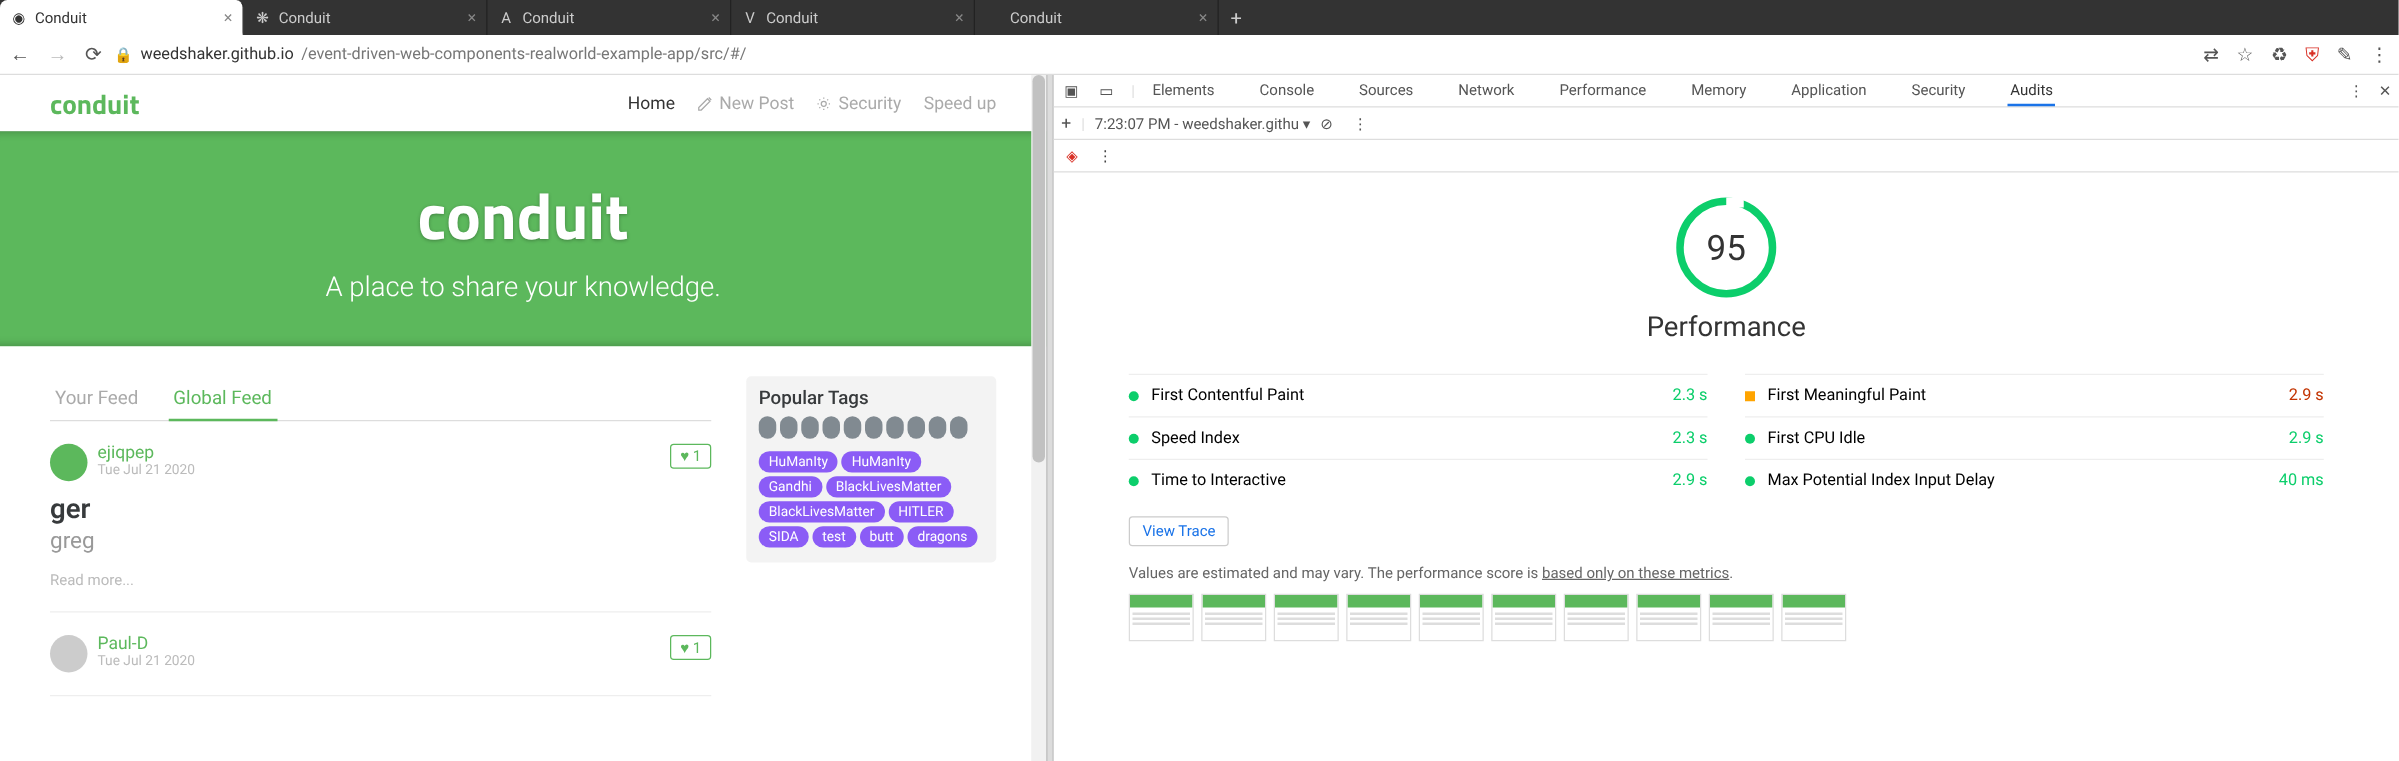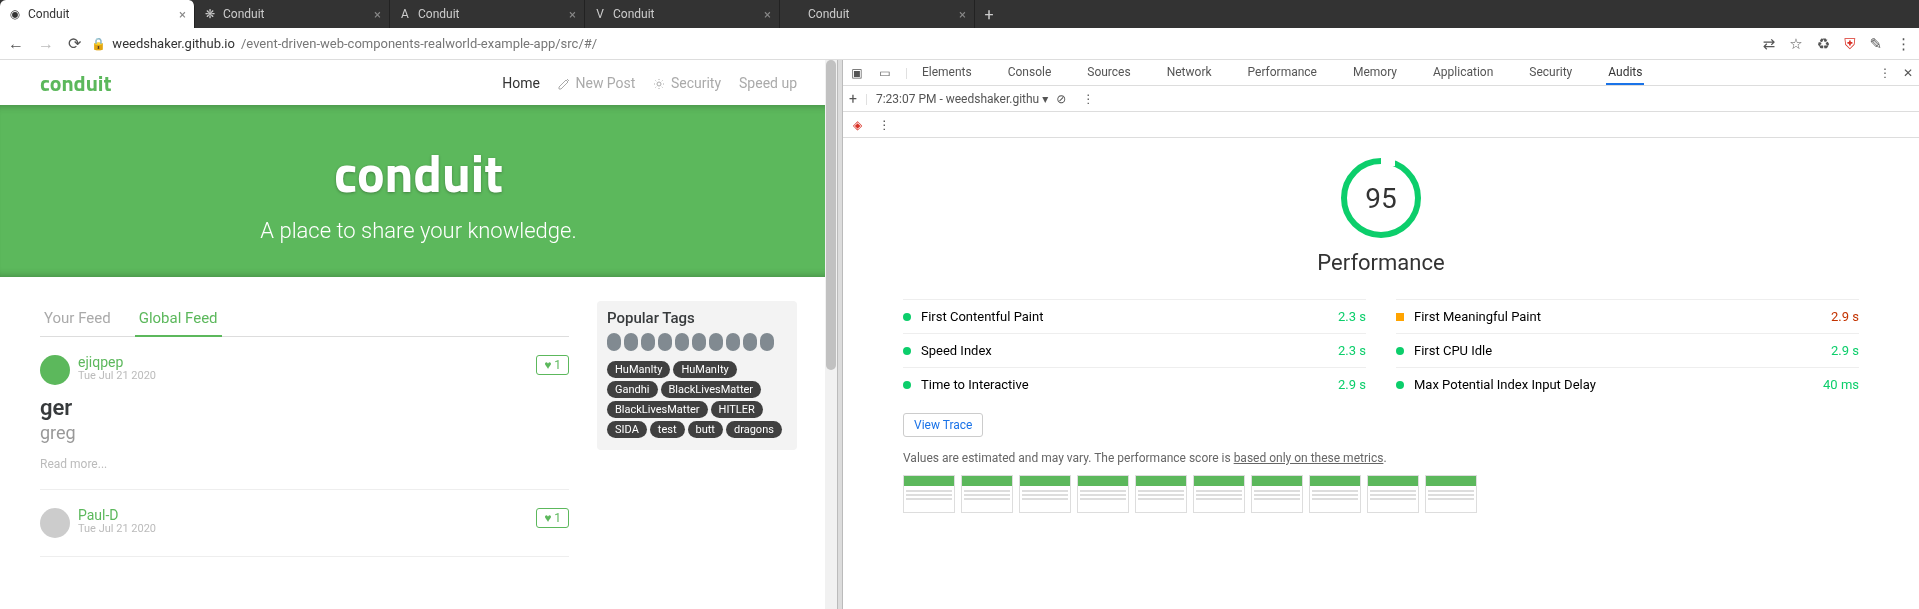--- a/index.html
+++ b/index.html
@@ -52,21 +52,21 @@
 .userblock .udate { color: #bbb; font-size: 11px; }
 .like-btn { margin-left: auto; border: 1px solid #5cb85c; color: #5cb85c; border-radius: 3px; padding: 2px 7px; font-size: 12px; display: flex; align-items: center; gap: 3px; }
 .article h2 { font-size: 22px; font-weight: 600; margin-top: 10px; color: #373a3c; }
 .article .desc { color: #999; font-size: 18px; margin-top: 2px; }
 .article .readmore { color: #bbb; font-size: 12px; margin-top: 14px; display: block; }
 
 .tags-col { width: 200px; }
 .tags-card { background: #f3f3f3; border-radius: 4px; padding: 8px 10px 12px; }
 .tags-card h3 { font-size: 15px; font-weight: 500; margin-bottom: 6px; color: #373a3c; }
 .tag-list { display: flex; flex-wrap: wrap; gap: 3px; }
-.tag { background: #404040; color: #fff; border-radius: 10px; padding: 2px 8px; font-size: 11px; }
+.tag { background: #8b5cf6; color: #fff; border-radius: 10px; padding: 2px 8px; font-size: 11px; }
 .tag.blob { background: #818a91; color: #818a91; width: 14px; height: 18px; border-radius: 9px; padding: 0; }
 
 .left-scrollbar { position: absolute; right: 0; top: 0; bottom: 0; width: 12px; background: #f1f1f1; }
 .left-scrollbar .thumb { position: absolute; left: 1px; right: 1px; top: 0; height: 310px; background: #c1c1c1; border-radius: 6px; }
 
 
 .dt-top { height: 26px; border-bottom: 1px solid #ddd; display: flex; align-items: center; padding: 0 6px; font-size: 12px; color: #555; gap: 12px; }
 .dt-top .dticon { width: 16px; text-align: center; }
 .dt-top .panel { padding: 4px 2px; }
 .dt-top .panel.active { color: #333; border-bottom: 2px solid #1a73e8; margin-bottom: -1px; }

